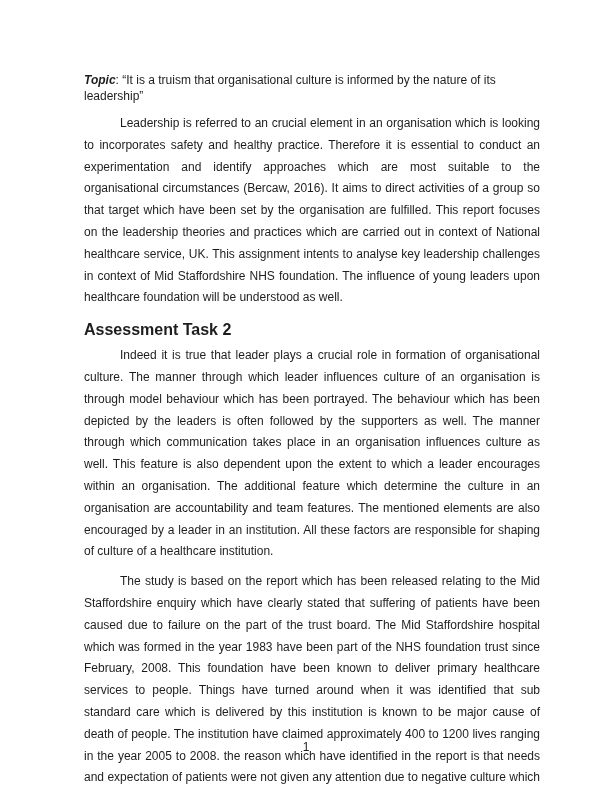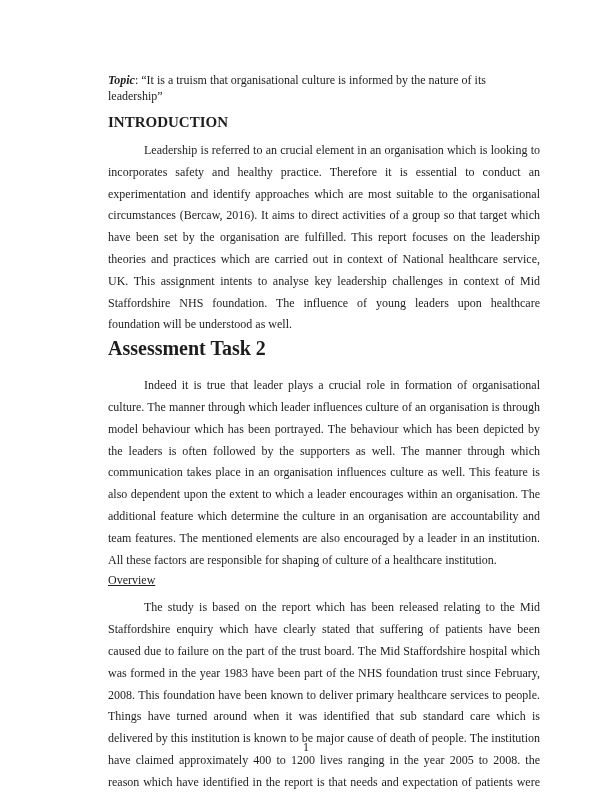--- a/index.html
+++ b/index.html
@@ -5,92 +5,90 @@
   html, body {
     margin: 0;
     padding: 0;
     background: #ffffff;
   }
   .page {
     width: 612px;
     height: 792px;
     box-sizing: border-box;
     background: #ffffff;
-    padding: 72px 72px 0 108px;
-    font-family: Liberation Serif, serif;
+    padding: 72px 72px 0 84px;
+    font-family: Liberation Sans, sans-serif;
     color: #1d1d1d;
     position: relative;
     overflow: hidden;
   }
   .topic {
     margin: 0;
     font-size: 12px;
     line-height: 16px;
   }
   .topic-label {
     font-weight: bold;
     font-style: italic;
   }
   h1.doc-h1 {
     margin: 10px 0 0 0;
     font-size: 15px;
     line-height: 17px;
     font-weight: bold;
   }
   h2.doc-h2 {
-    margin: 4px 0 0 0;
-    font-size: 20px;
+    margin: 12px 0 0 0;
+    font-size: 16px;
     line-height: 17px;
     font-weight: bold;
   }
   h3.doc-h3 {
     margin: 1px 0 0 0;
     font-size: 12px;
     line-height: 17px;
     font-weight: normal;
     text-decoration: underline;
   }
   p.body-para {
     margin: 0;
     font-size: 12px;
     line-height: 21.8px;
     text-align: justify;
     text-indent: 36px;
   }
   p.body-para.after-h1 { margin-top: 9px; }
-  p.body-para.after-h2 { margin-top: 18px; }
+  p.body-para.after-h2 { margin-top: 7px; }
   p.body-para.after-h3 { margin-top: 8px; }
   .italic { font-style: italic; }
   .page-footer {
     position: absolute;
     left: 0;
     top: 739px;
     width: 100%;
     text-align: center;
     font-size: 12px;
     line-height: 16px;
     color: #1d1d1d;
   }
 </style>
 </head>
 <body>
 
 <div class="page">
 
   <p class="topic"><span class="topic-label">Topic</span><span>: “It is a truism that organisational culture is informed by the nature of its leadership”</span></p>
 
-  <h1 class="doc-h1">INTRODUCTION</h1>
 
   <p class="body-para after-h1">Leadership is referred to an crucial element in an organisation which is looking to incorporates safety and healthy practice. Therefore it is essential to conduct an experimentation and identify approaches which are most suitable to the organisational circumstances (Bercaw, 2016). It aims to direct activities of a group so that target which have been set by the organisation are fulfilled. This report focuses on the leadership theories and practices which are carried out in context of National healthcare service, UK. This assignment intents to analyse key leadership challenges in context of Mid Staffordshire NHS foundation. The influence of young leaders upon healthcare foundation will be understood as well.</p>
 
   <h2 class="doc-h2">Assessment Task 2</h2>
 
   <p class="body-para after-h2">Indeed it is true that leader plays a crucial role in formation of organisational culture. The manner through which leader influences culture of an organisation is through model behaviour which has been portrayed. The behaviour which has been depicted by the leaders is often followed by the supporters as well. The manner through which communication takes place in an organisation influences culture as well. This feature is also dependent upon the extent to which a leader encourages within an organisation. The additional feature which determine the culture in an organisation are accountability and team features. The mentioned elements are also encouraged by a leader in an institution. All these factors are responsible for shaping of culture of a healthcare institution.</p>
 
-  <h3 class="doc-h3">Overview</h3>
 
   <p class="body-para after-h3"><span>The study is based on the report which has been released relating to the Mid Staffordshire enquiry which have clearly stated that suffering of patients have been caused due to failure on the part of the trust board. The Mid Staffordshire hospital which was formed in the year 1983 have been part of the NHS foundation trust since February, 2008. This foundation have been known to deliver primary healthcare services to people. Things have turned around when it was identified that sub standard care which is delivered by this institution is known to be major cause of death of people. The institution have claimed approximately 400 to 1200 lives ranging in the year 2005 to 2008. the reason which have identified in the report is that needs and expectation of patients were not given any attention due to negative culture which was practised in the organisation during that period (</span><span class="italic">Mid Staffs hospital scandal: the essential guide</span><span>, 2013).</span></p>
 
   <div class="page-footer">
     <span>1</span>
   </div>
 
 </div>
 
 </body></html>

